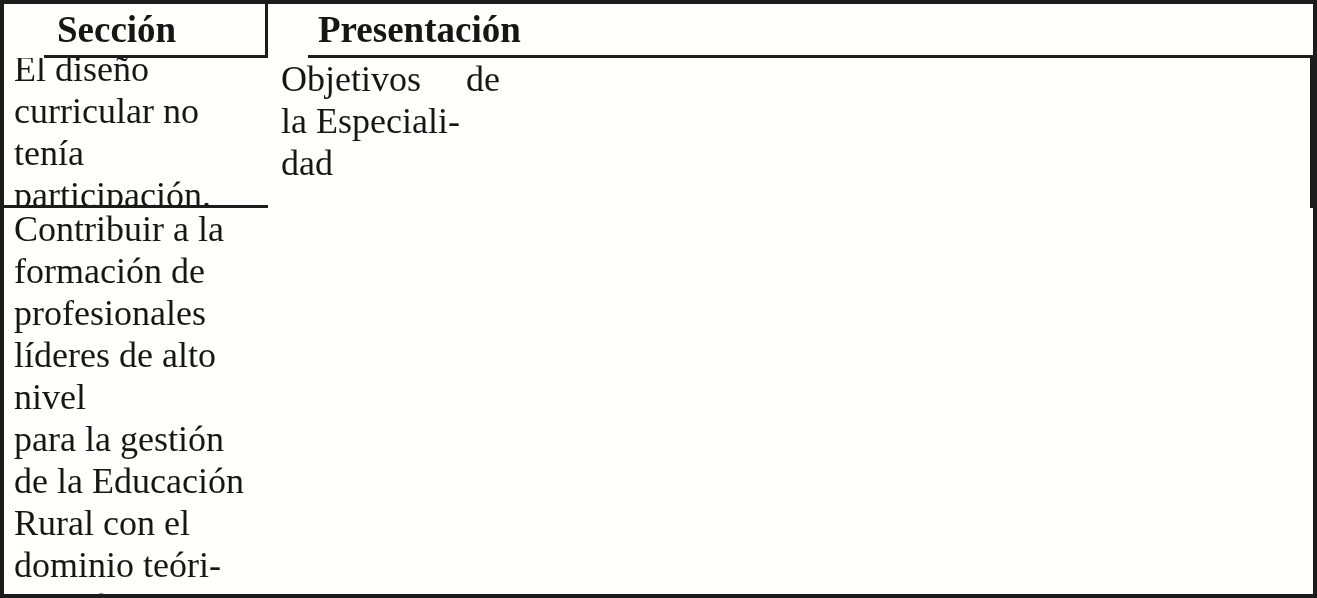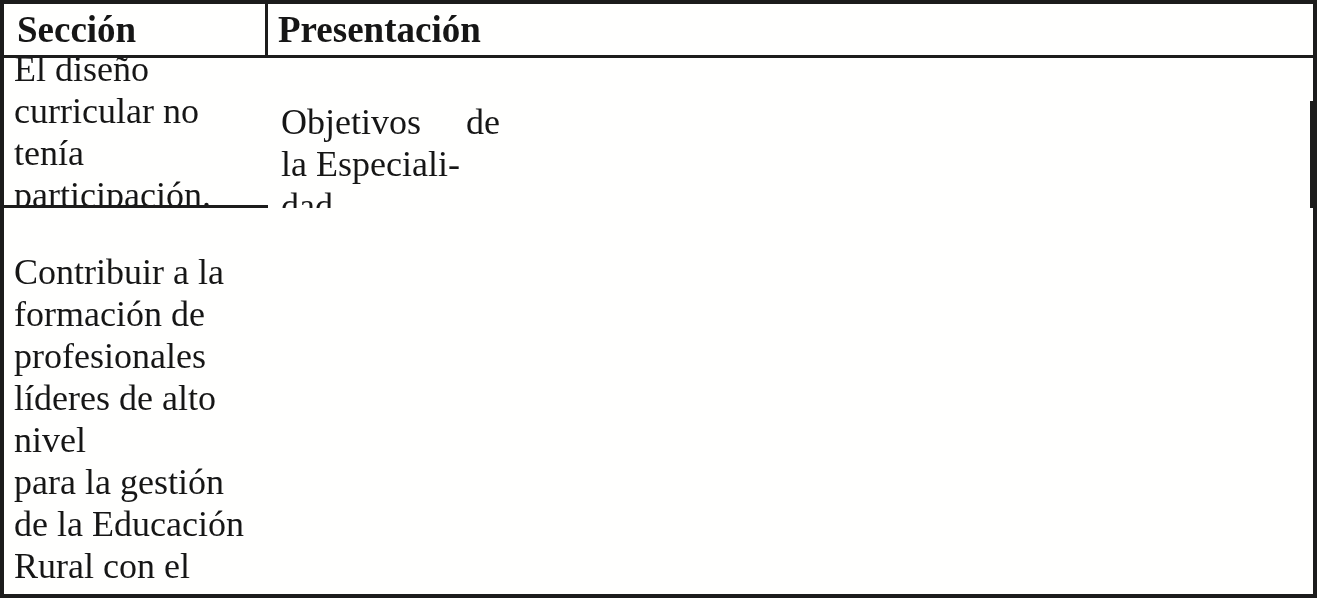--- a/index.html
+++ b/index.html
@@ -36,30 +36,30 @@
     padding-right: 8px;
   }
   .rule-bottom {
     border-bottom: 3px solid #1c1c1c;
   }
   .th {
     font-weight: bold;
     font-size: 37px;
     display: flex;
     align-items: center;
+    margin-left: 40px;
   }
   .top-pad {
     padding-top: 6px;
   }
   .v-center {
     display: flex;
     align-items: center;
   }
   .body-pad {
-    margin-top: 43px;
   }
 </style>
 </head>
 <body>
 
 <div class="doc-table">
 
   <div class="cell col1 rule-bottom th">Sección</div>
 
   <div class="cell col2 rule-bottom th">Presentación</div>

